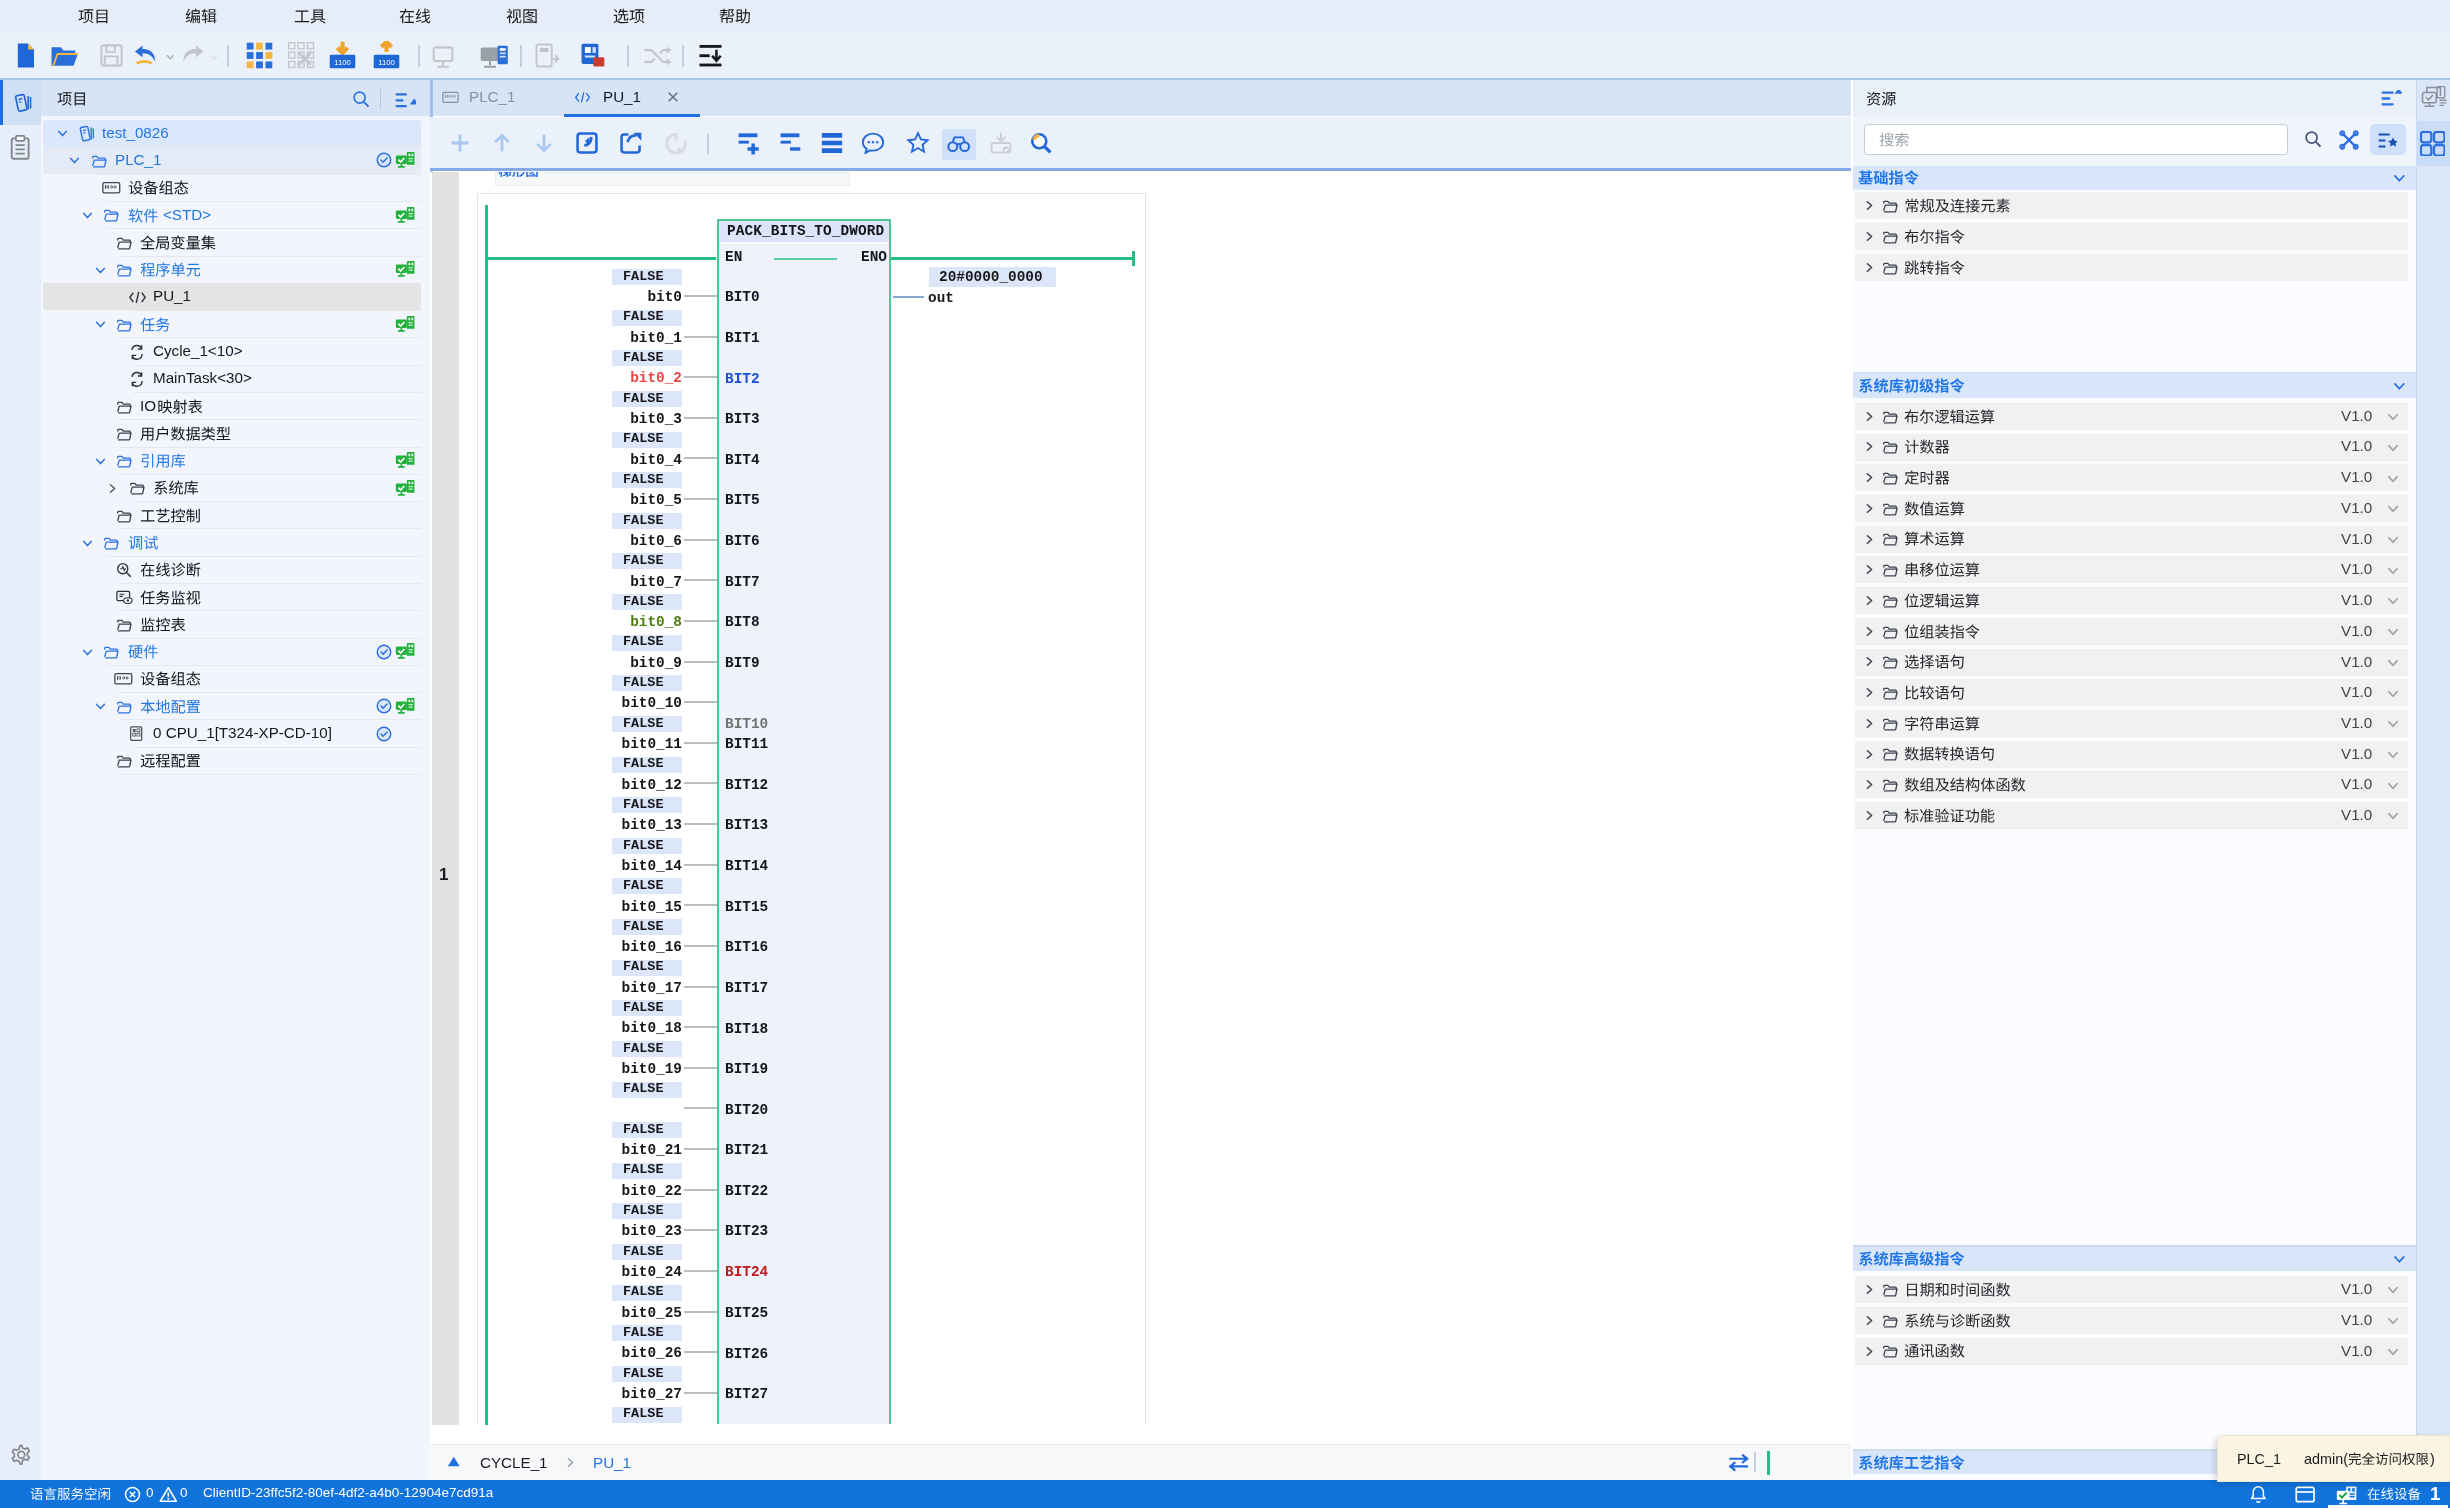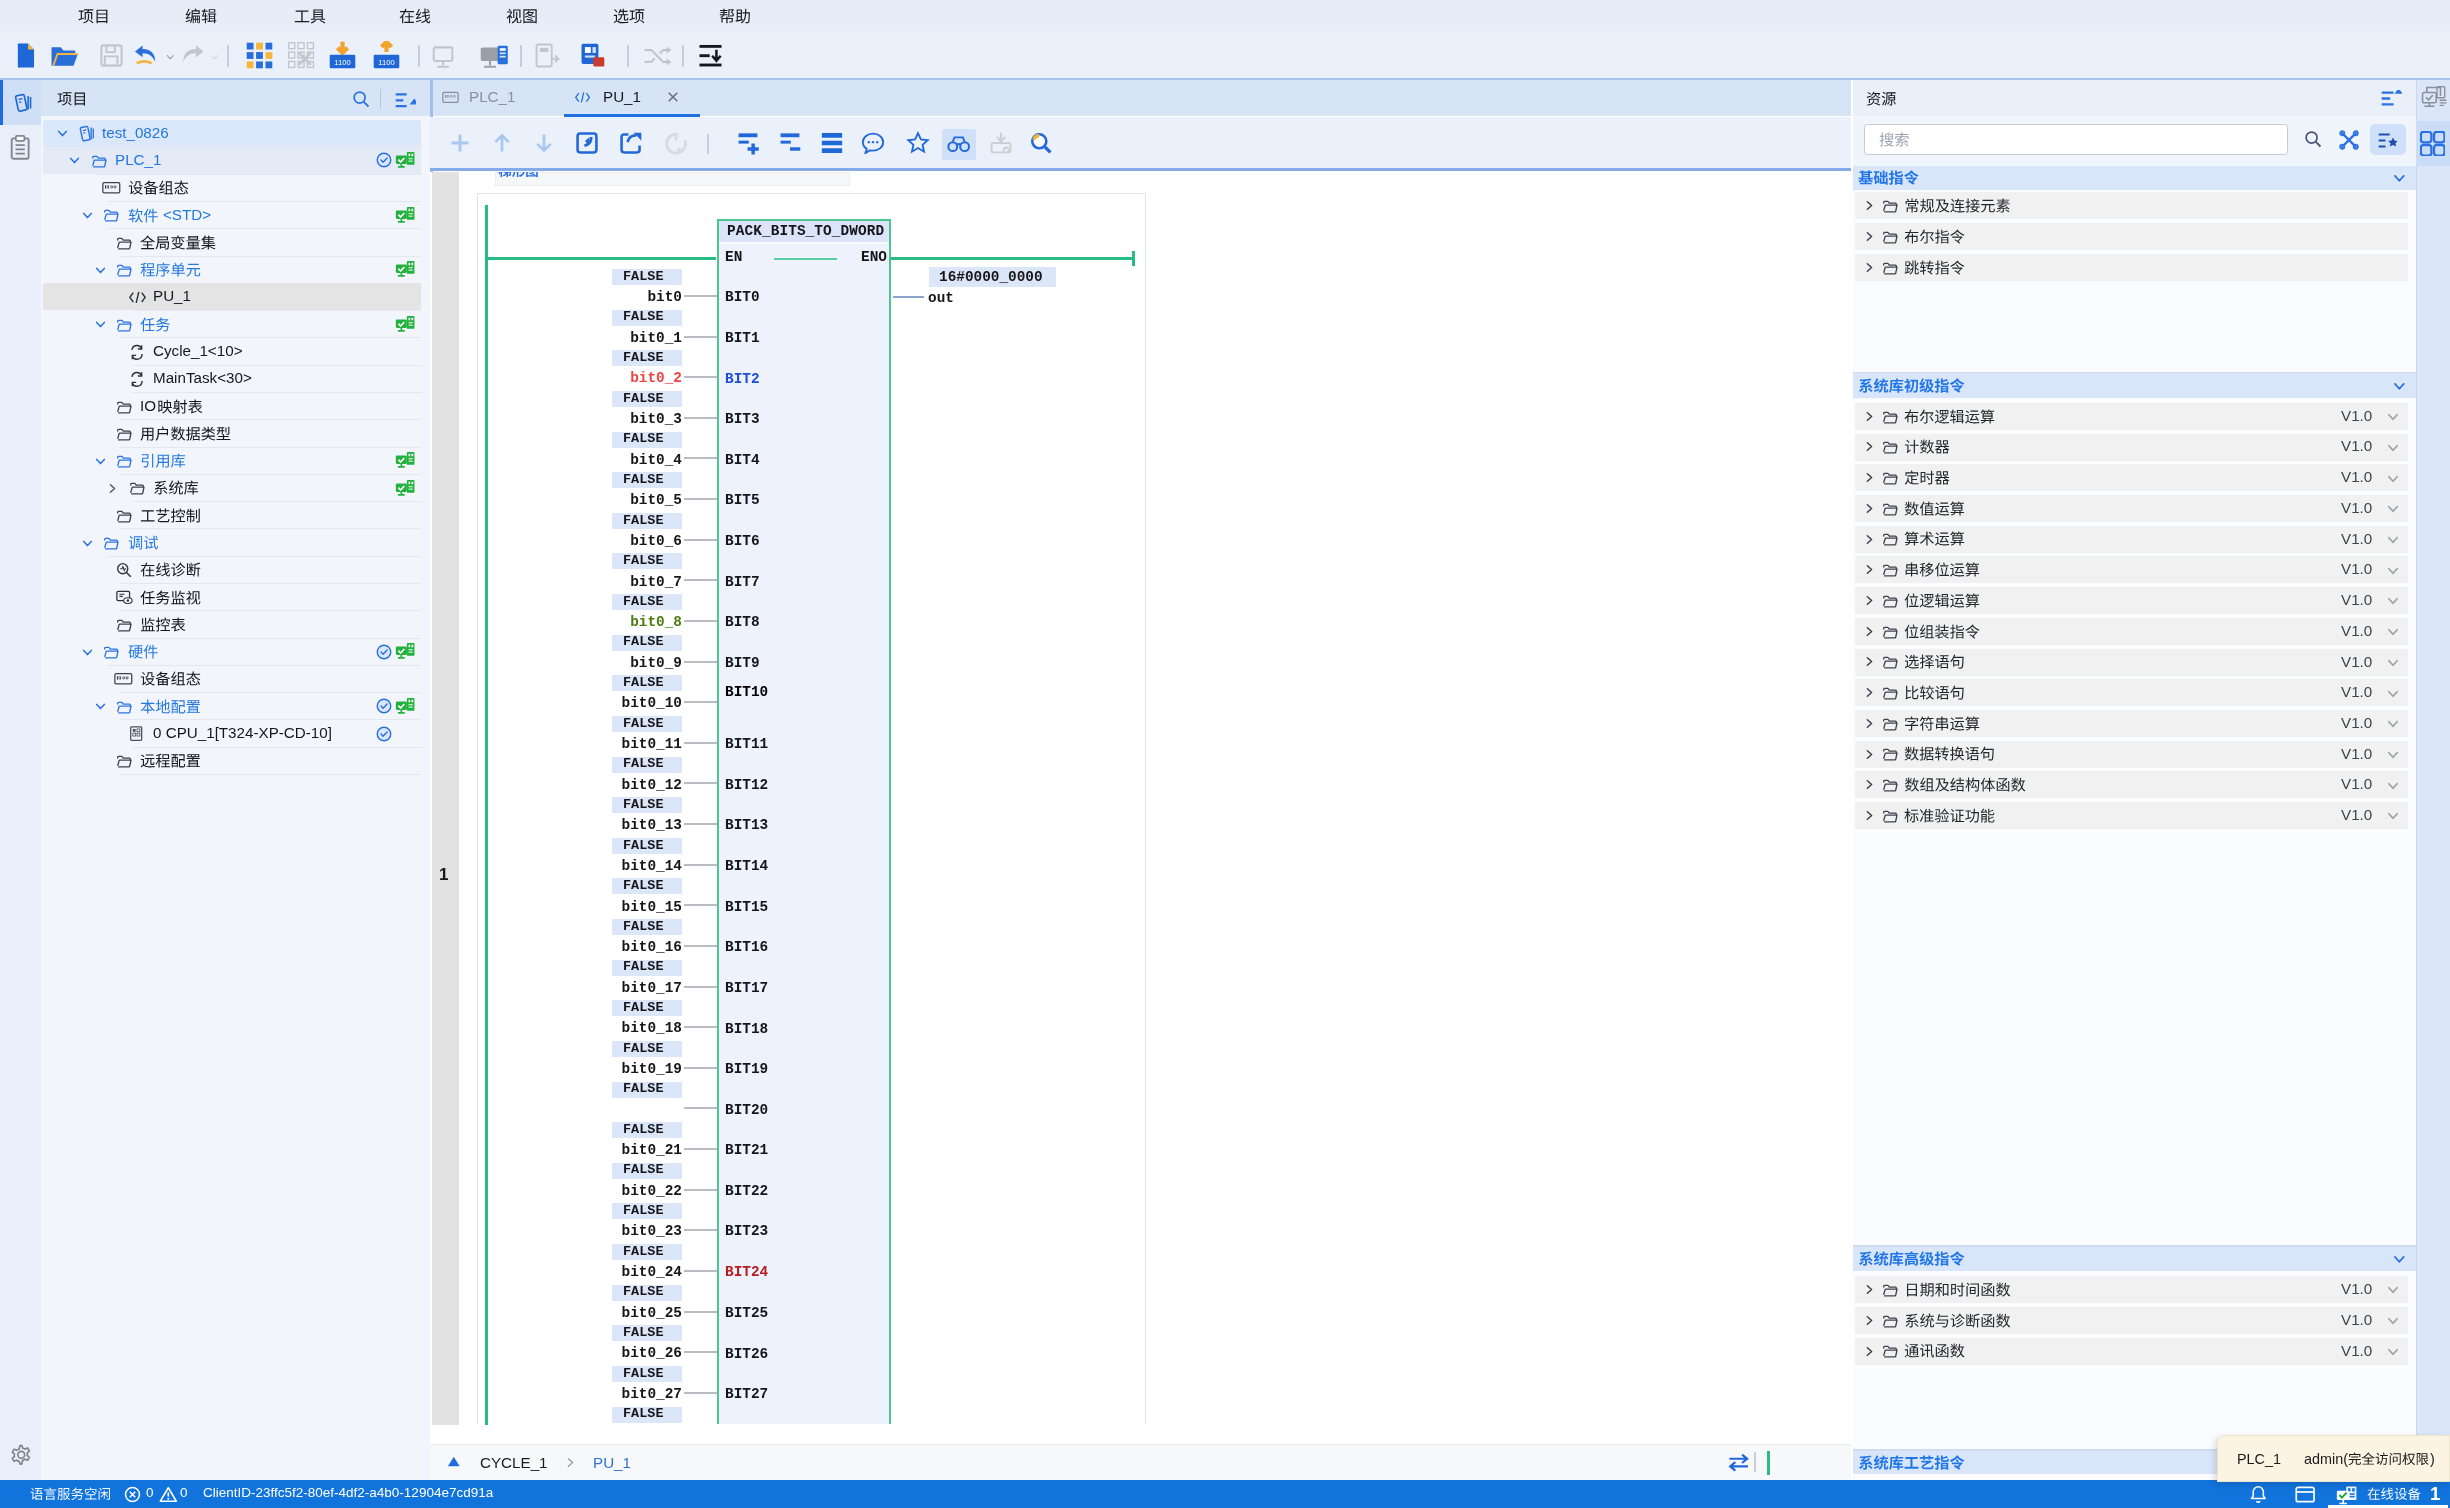--- a/index.html
+++ b/index.html
@@ -676,21 +676,21 @@
 <div style="position:absolute;left:725px;top:613px;font:bold 14.4px 'Liberation Mono',monospace;color:#15151a;letter-spacing:0;white-space:pre;line-height:18px">BIT8</div>
 <div style="position:absolute;left:612px;top:635px;width:70px;height:16px;background:#dbe6f9"></div>
 <div style="position:absolute;left:623px;top:634px;font:bold 13.5px 'Liberation Mono',monospace;color:#17171b;letter-spacing:0;white-space:pre;line-height:16px">FALSE</div>
 <div style="position:absolute;right:1768px;top:654px;font:bold 14.4px 'Liberation Mono',monospace;color:#17171b;letter-spacing:0;white-space:pre;line-height:18px">bit0_9</div>
 <div style="position:absolute;left:684px;top:661px;width:33px;height:1.7px;background:#b9bcc2"></div>
 <div style="position:absolute;left:725px;top:654px;font:bold 14.4px 'Liberation Mono',monospace;color:#15151a;letter-spacing:0;white-space:pre;line-height:18px">BIT9</div>
 <div style="position:absolute;left:612px;top:675px;width:70px;height:16px;background:#dbe6f9"></div>
 <div style="position:absolute;left:623px;top:675px;font:bold 13.5px 'Liberation Mono',monospace;color:#17171b;letter-spacing:0;white-space:pre;line-height:16px">FALSE</div>
 <div style="position:absolute;right:1768px;top:694px;font:bold 14.4px 'Liberation Mono',monospace;color:#17171b;letter-spacing:0;white-space:pre;line-height:18px">bit0_10</div>
 <div style="position:absolute;left:684px;top:701px;width:33px;height:1.7px;background:#b9bcc2"></div>
-<div style="position:absolute;left:725px;top:683px;font:bold 14.4px 'Liberation Mono',monospace;color:#000000;letter-spacing:0;white-space:pre;line-height:18px">BIT10</div>
+<div style="position:absolute;left:725px;top:715px;font:bold 14.4px 'Liberation Mono',monospace;color:#737373;letter-spacing:0;white-space:pre;line-height:18px">BIT10</div>
 <div style="position:absolute;left:612px;top:716px;width:70px;height:16px;background:#dbe6f9"></div>
 <div style="position:absolute;left:623px;top:716px;font:bold 13.5px 'Liberation Mono',monospace;color:#17171b;letter-spacing:0;white-space:pre;line-height:16px">FALSE</div>
 <div style="position:absolute;right:1768px;top:735px;font:bold 14.4px 'Liberation Mono',monospace;color:#17171b;letter-spacing:0;white-space:pre;line-height:18px">bit0_11</div>
 <div style="position:absolute;left:684px;top:742px;width:33px;height:1.7px;background:#b9bcc2"></div>
 <div style="position:absolute;left:725px;top:735px;font:bold 14.4px 'Liberation Mono',monospace;color:#15151a;letter-spacing:0;white-space:pre;line-height:18px">BIT11</div>
 <div style="position:absolute;left:612px;top:757px;width:70px;height:16px;background:#dbe6f9"></div>
 <div style="position:absolute;left:623px;top:756px;font:bold 13.5px 'Liberation Mono',monospace;color:#17171b;letter-spacing:0;white-space:pre;line-height:16px">FALSE</div>
 <div style="position:absolute;right:1768px;top:776px;font:bold 14.4px 'Liberation Mono',monospace;color:#17171b;letter-spacing:0;white-space:pre;line-height:18px">bit0_12</div>
 <div style="position:absolute;left:684px;top:782px;width:33px;height:1.7px;background:#b9bcc2"></div>
 <div style="position:absolute;left:725px;top:776px;font:bold 14.4px 'Liberation Mono',monospace;color:#15151a;letter-spacing:0;white-space:pre;line-height:18px">BIT12</div>
@@ -765,21 +765,21 @@
 <div style="position:absolute;left:684px;top:1351px;width:33px;height:1.7px;background:#b9bcc2"></div>
 <div style="position:absolute;left:725px;top:1345px;font:bold 14.4px 'Liberation Mono',monospace;color:#15151a;letter-spacing:0;white-space:pre;line-height:18px">BIT26</div>
 <div style="position:absolute;left:612px;top:1366px;width:70px;height:16px;background:#dbe6f9"></div>
 <div style="position:absolute;left:623px;top:1366px;font:bold 13.5px 'Liberation Mono',monospace;color:#17171b;letter-spacing:0;white-space:pre;line-height:16px">FALSE</div>
 <div style="position:absolute;right:1768px;top:1385px;font:bold 14.4px 'Liberation Mono',monospace;color:#17171b;letter-spacing:0;white-space:pre;line-height:18px">bit0_27</div>
 <div style="position:absolute;left:684px;top:1392px;width:33px;height:1.7px;background:#b9bcc2"></div>
 <div style="position:absolute;left:725px;top:1385px;font:bold 14.4px 'Liberation Mono',monospace;color:#15151a;letter-spacing:0;white-space:pre;line-height:18px">BIT27</div>
 <div style="position:absolute;left:612px;top:1407px;width:70px;height:16px;background:#dbe6f9"></div>
 <div style="position:absolute;left:623px;top:1406px;font:bold 13.5px 'Liberation Mono',monospace;color:#17171b;letter-spacing:0;white-space:pre;line-height:16px">FALSE</div>
 <div style="position:absolute;left:929px;top:267px;width:127px;height:19.5px;background:#dbe6f9"></div>
-<div style="position:absolute;left:939px;top:268px;font:bold 14.4px 'Liberation Mono',monospace;color:#17171b;letter-spacing:0;white-space:pre;line-height:18px">16#0000_0000</div>
+<div style="position:absolute;left:939px;top:268px;font:bold 14.4px 'Liberation Mono',monospace;color:#17171b;letter-spacing:0;white-space:pre;line-height:18px">20#0000_0000</div>
 <div style="position:absolute;left:893px;top:296px;width:31px;height:1.7px;background:#8aa6cf"></div>
 <div style="position:absolute;left:928px;top:289px;font:bold 14.4px 'Liberation Mono',monospace;color:#17171b;letter-spacing:0;white-space:pre;line-height:18px">out</div>
 <div style="position:absolute;left:430px;top:1444px;width:1421px;height:36px;background:#f7f8fa;border-top:0.8px solid #ececee"></div>
 <svg style="position:absolute;left:447px;top:1456px" width="13.5" height="11" viewBox="0 0 16 13">
     <path d="M8 1L15 12H1z" fill="#1f6fe0"></path>
   </svg>
 <div style="position:absolute;left:480px;top:1454px;font:normal 15.2px 'Liberation Sans',sans-serif;color:#191c22;letter-spacing:0;white-space:pre;line-height:18.6px">CYCLE_1</div>
 <svg style="position:absolute;left:565px;top:1457px" width="11" height="11" viewBox="0 0 13 13">
     <path d="M4 2l5 4.5L4 11" fill="none" stroke="#9aa0a8" stroke-width="1.8" stroke-linecap="round" stroke-linejoin="round"></path>
   </svg>

